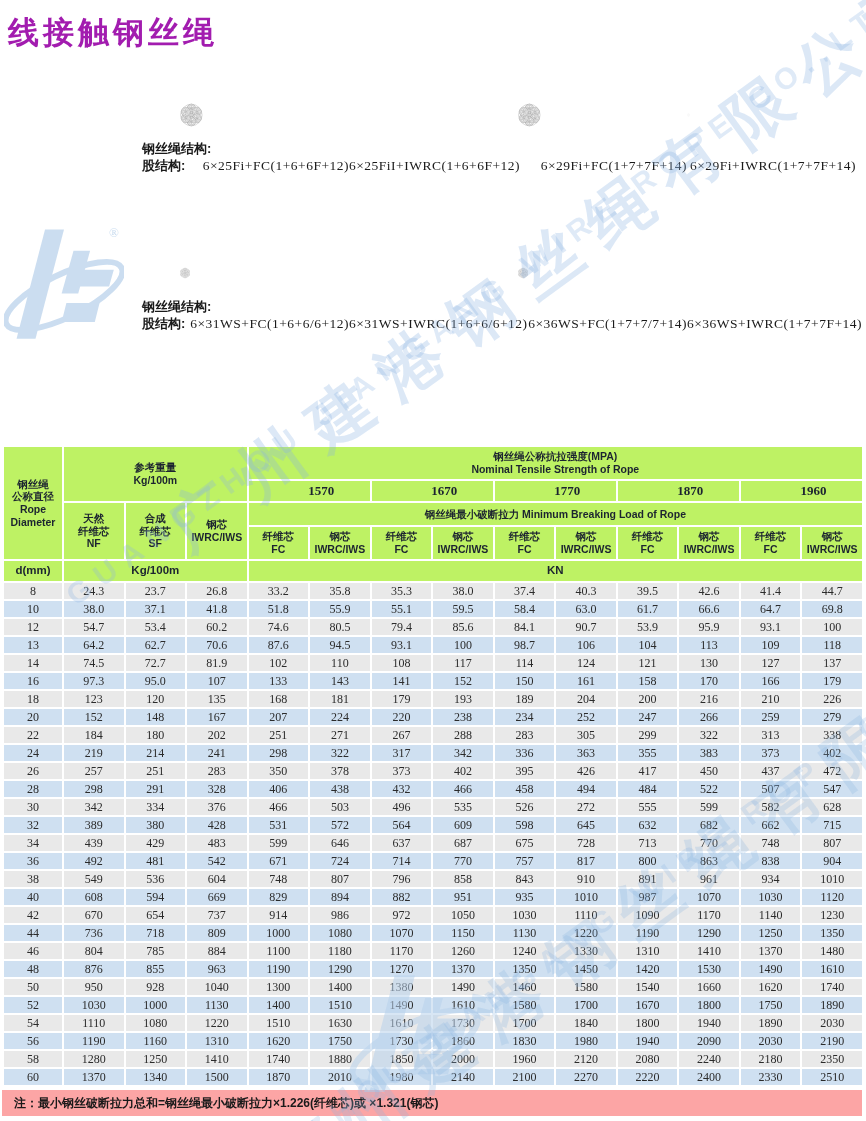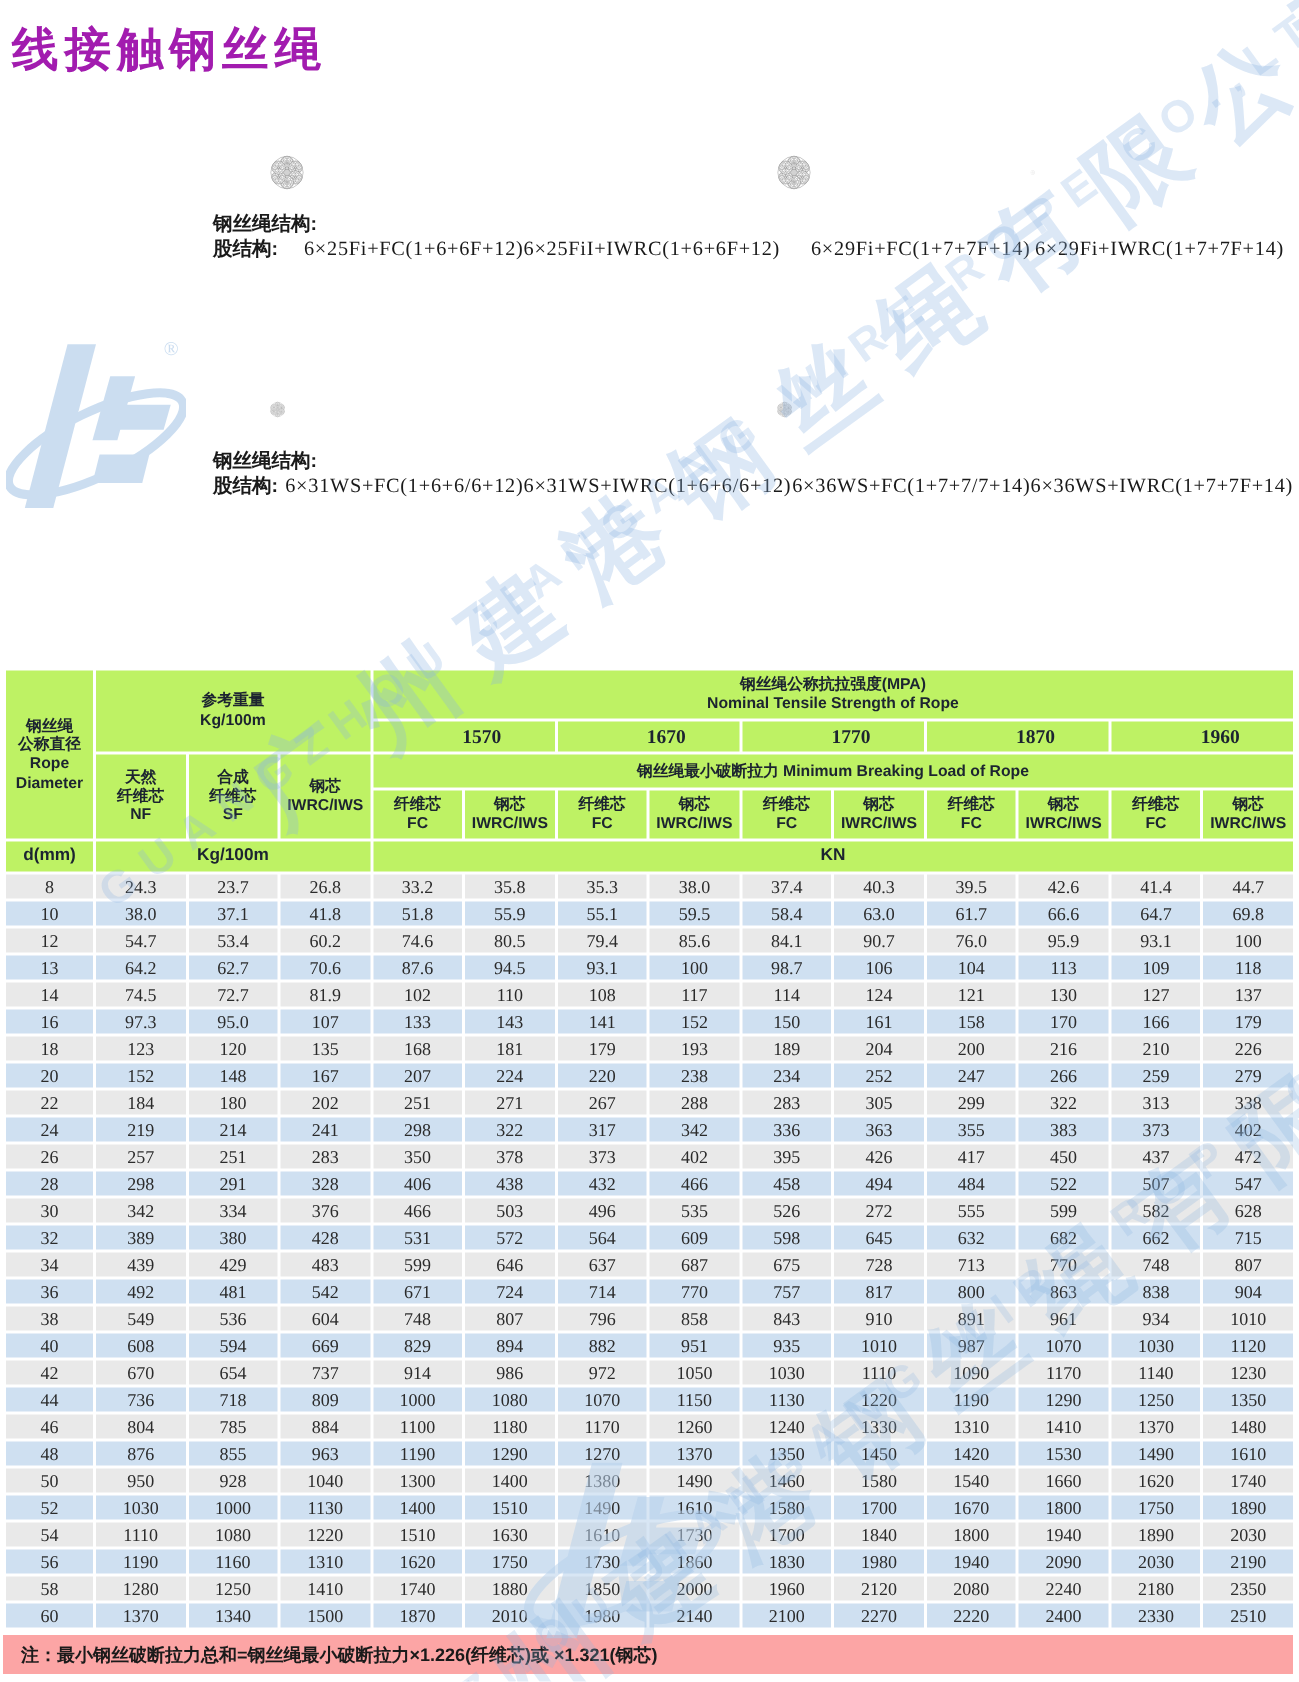--- a/index.html
+++ b/index.html
@@ -1750,21 +1750,21 @@
         <td>12</td>
         <td>54.7</td>
         <td>53.4</td>
         <td>60.2</td>
         <td>74.6</td>
         <td>80.5</td>
         <td>79.4</td>
         <td>85.6</td>
         <td>84.1</td>
         <td>90.7</td>
-        <td>76.0</td>
+        <td>53.9</td>
         <td>95.9</td>
         <td>93.1</td>
         <td>100</td>
       </tr>
       <tr class="alt-blue">
         <td>13</td>
         <td>64.2</td>
         <td>62.7</td>
         <td>70.6</td>
         <td>87.6</td>

